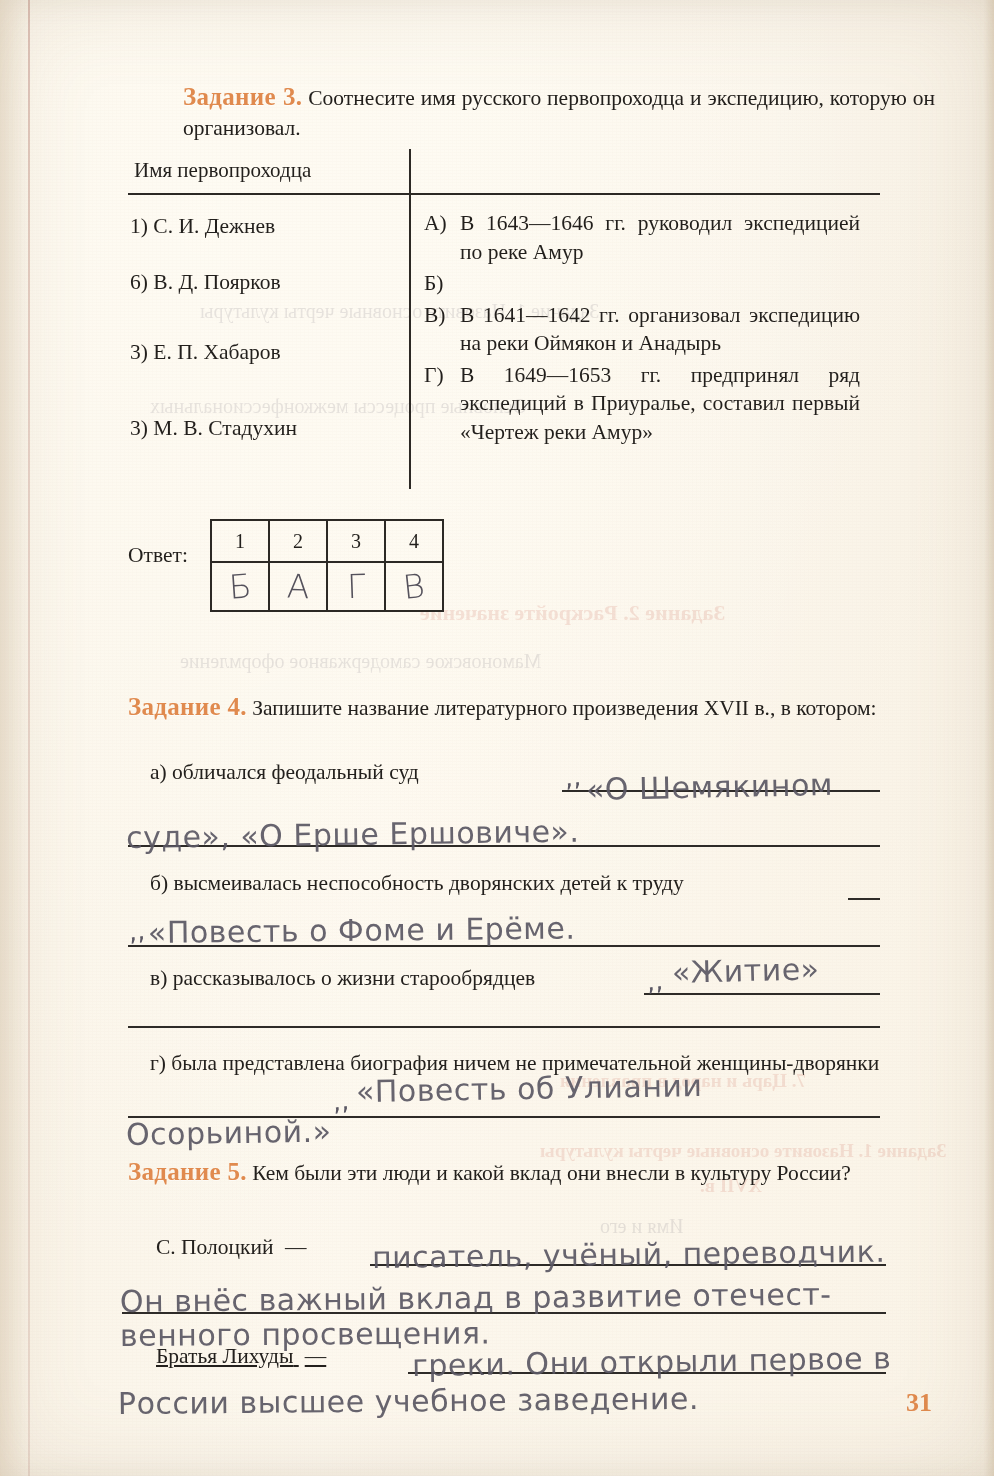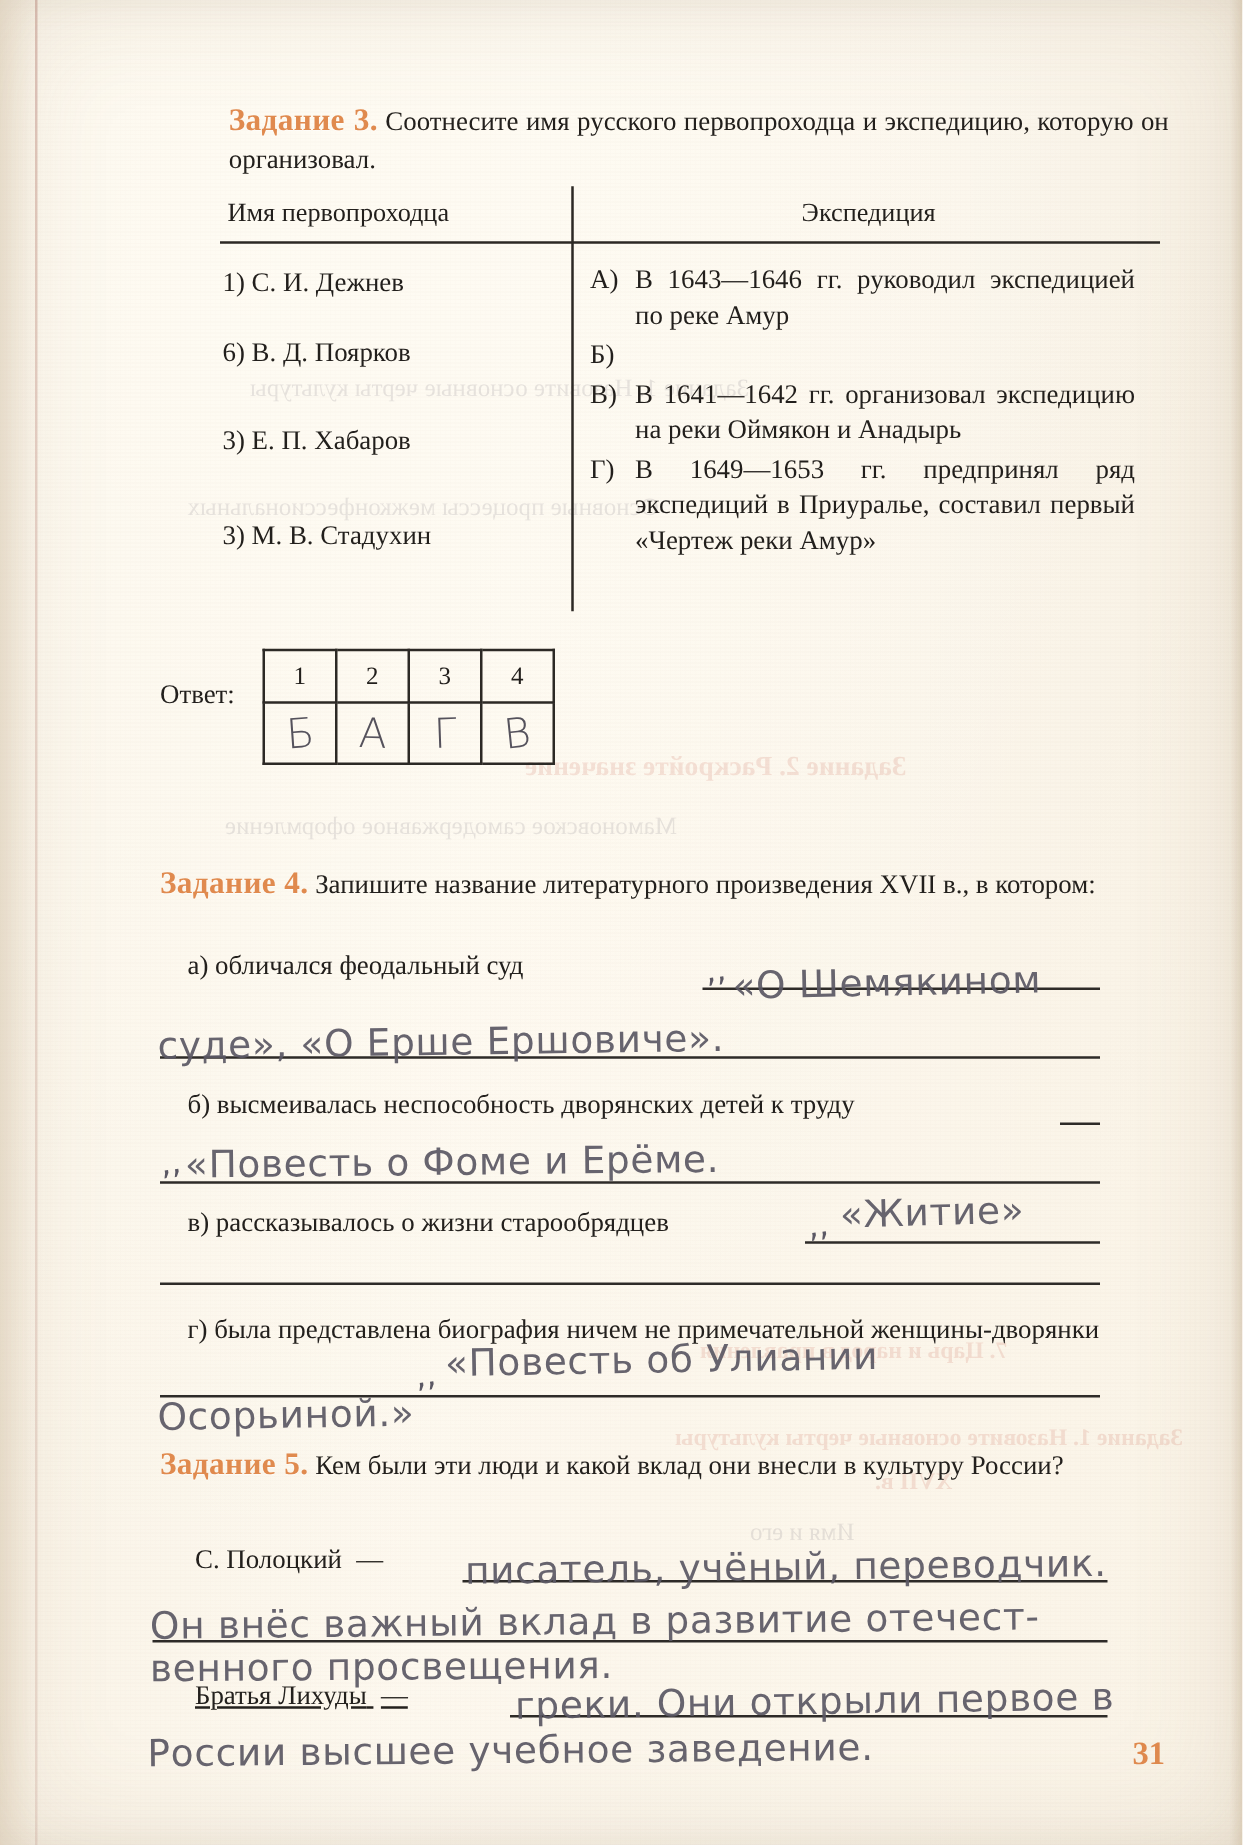--- a/index.html
+++ b/index.html
@@ -73,21 +73,21 @@
   .body-text {
     font-size: 21.5px;
     line-height: 30px;
     color: #23201d;
   }
   .just { text-align: justify; }
 
   
   .match-table {
     position: absolute;
-    left: 128px; top: 158px; width: 752px; margin-left: 48px;
+    left: 128px; top: 158px; width: 752px;
   }
   .mt-head {
     display: flex;
     font-size: 21px;
     padding-bottom: 10px;
   }
   .mt-head .c1 { width: 282px; padding-left: 6px; }
   .mt-head .c2 { width: 470px; text-align: center; }
   .mt-rule {
     height: 2px;
@@ -214,21 +214,20 @@
     <div style="position:absolute; left:144px; top:82px; width:752px;margin-left:39px;">
       <div class="body-text just" style="text-indent:0;">
         <span class="task-head">Задание 3.</span>
         <span>Соотнесите имя русского первопроходца и экспедицию, которую он организовал.</span>
       </div>
     </div>
 
     <div class="match-table">
       <div class="mt-head">
         <div class="c1">Имя первопроходца</div>
-        <div class="c2">Экспедиция</div>
       </div>
       <div class="mt-rule"></div>
       <div class="mt-body">
         <div class="mt-divider"></div>
         <div class="mt-left">
           <div class="name-row">1) С. И. Дежнев</div>
           <div class="name-row">6) В. Д. Поярков</div>
           <div class="name-row" style="margin-top:14px;">3) Е. П. Хабаров</div>
           <div class="name-row" style="margin-top:20px;">3) М. В. Стадухин</div>
         </div>

